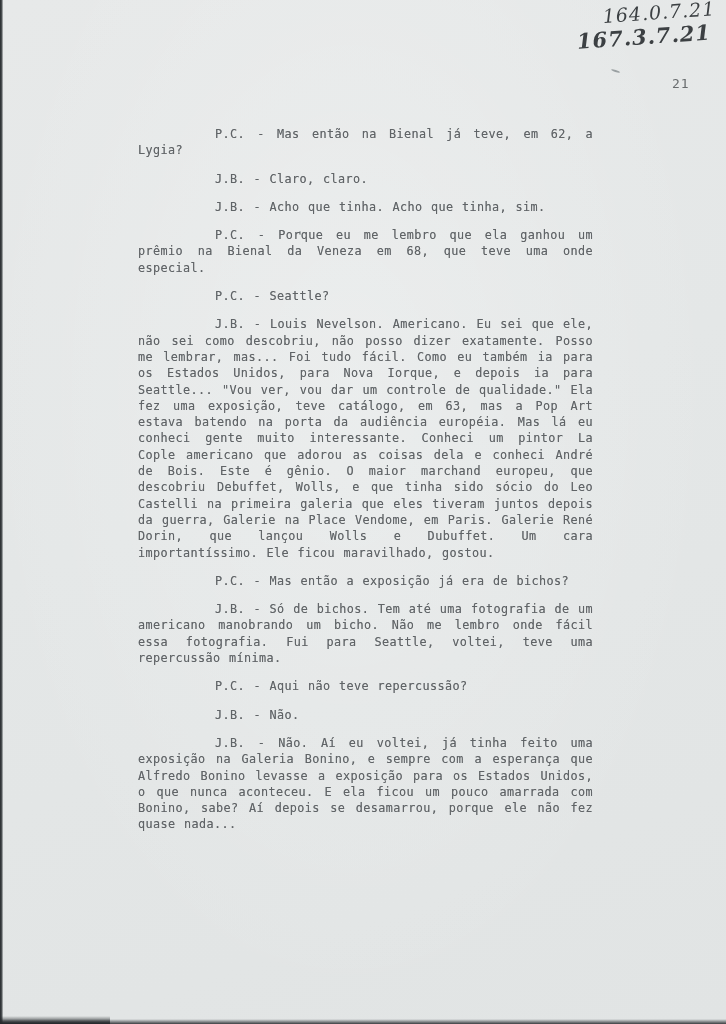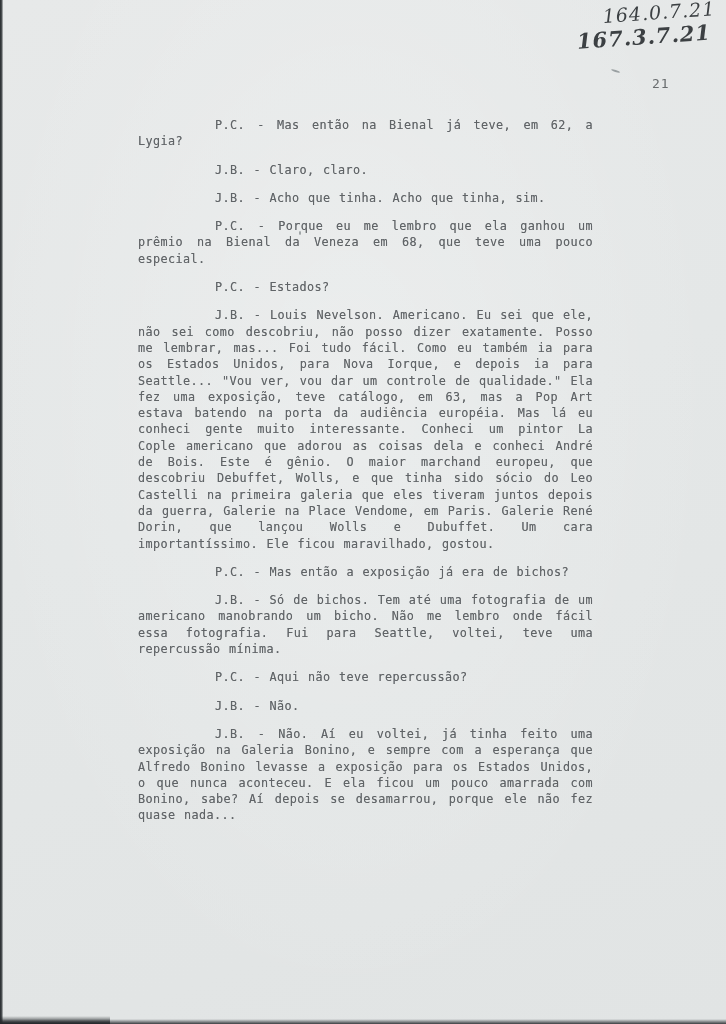--- a/index.html
+++ b/index.html
@@ -36,26 +36,26 @@
     font-style:italic;
     color:#3c4043;
     transform:rotate(-4deg);
     line-height:23px;
     letter-spacing:1px;
   }
   .handwriting .hw-line1{font-size:19px;display:block;}
   .handwriting .hw-line2{font-size:21px;display:block;font-weight:bold;margin-right:6px;}
   
   .page-number{
-    position:absolute;top:76px;left:652px;
+    position:absolute;top:76px;left:672px;
     font-size:13px;color:#686c6e;letter-spacing:1px;text-align:right;
   }
   
   .transcript{
-    position:absolute;left:138px;top:117px;width:455px;
+    position:absolute;left:138px;top:126px;width:455px;
     font-size:11.8px;
     line-height:16.3px;
     letter-spacing:0.4px;
     color:#606467;
     text-shadow:0 0 0.5px rgba(96,100,103,0.55);
   }
   .transcript p{
     margin:0 0 12px 0;
     text-indent:77px;
     text-align:justify;
@@ -83,22 +83,22 @@
 
   <div class="page-number">21</div>
 
   <div class="speck s1"></div>
   <div class="speck s2"></div>
 
   <div class="transcript">
     <p>P.C. - Mas então na Bienal já teve, em 62, a Lygia?</p>
     <p>J.B. - Claro, claro.</p>
     <p>J.B. - Acho que tinha. Acho que tinha, sim.</p>
-    <p>P.C. - Porque eu me lembro que ela ganhou um prêmio na Bienal da Veneza em 68, que teve uma pouco especial.</p>
-    <p>P.C. - Estados?</p>
+    <p>P.C. - Porque eu me lembro que ela ganhou um prêmio na Bienal da Veneza em 68, que teve uma onde especial.</p>
+    <p>P.C. - Seattle?</p>
     <p>J.B. - Louis Nevelson. Americano. Eu sei que ele, não sei como descobriu, não posso dizer exatamente. Posso me lembrar, mas... Foi tudo fácil. Como eu também ia para os Estados Unidos, para Nova Iorque, e depois ia para Seattle... "Vou ver, vou dar um controle de qualidade." Ela fez uma exposição, teve catálogo, em 63, mas a Pop Art estava batendo na porta da audiência européia. Mas lá eu conheci gente muito interessante. Conheci um pintor La Cople americano que adorou as coisas dela e conheci André de Bois. Este é gênio. O maior marchand europeu, que descobriu Debuffet, Wolls, e que tinha sido sócio do Leo Castelli na primeira galeria que eles tiveram juntos depois da guerra, Galerie na Place Vendome, em Paris. Galerie René Dorin, que lançou Wolls e Dubuffet. Um cara importantíssimo. Ele ficou maravilhado, gostou.</p>
     <p>P.C. - Mas então a exposição já era de bichos?</p>
     <p>J.B. - Só de bichos. Tem até uma fotografia de um americano manobrando um bicho. Não me lembro onde fácil essa fotografia. Fui para Seattle, voltei, teve uma repercussão mínima.</p>
     <p>P.C. - Aqui não teve repercussão?</p>
     <p>J.B. - Não.</p>
     <p>J.B. - Não. Aí eu voltei, já tinha feito uma exposição na Galeria Bonino, e sempre com a esperança que Alfredo Bonino levasse a exposição para os Estados Unidos, o que nunca aconteceu. E ela ficou um pouco amarrada com Bonino, sabe? Aí depois se desamarrou, porque ele não fez quase nada...</p>
   </div>
 
 </div>
 

